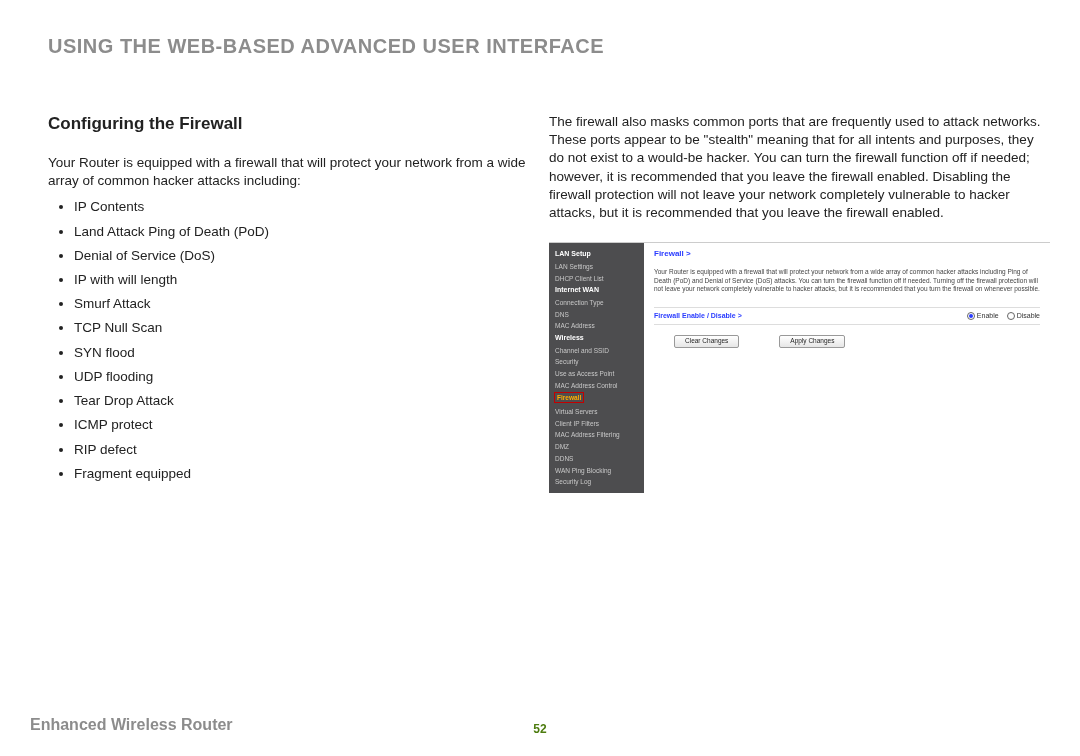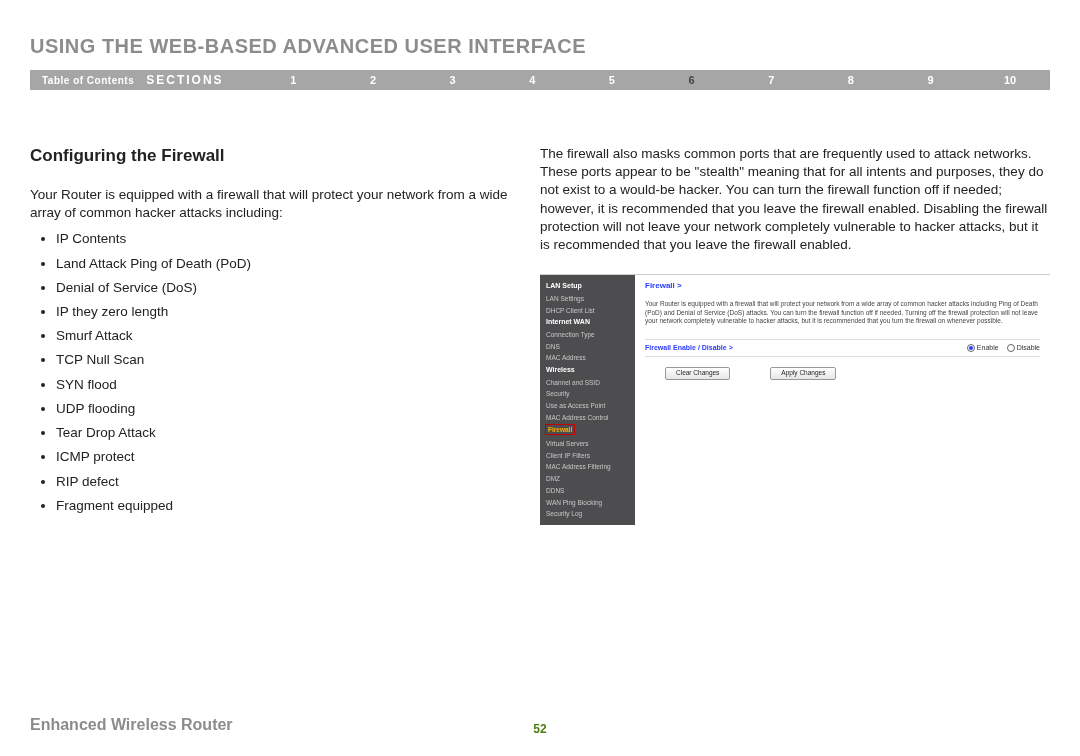--- a/index.html
+++ b/index.html
@@ -6,21 +6,22 @@
     margin: 0;
     padding: 0;
     width: 1080px;
     height: 756px;
     font-family: Arial, Helvetica, sans-serif;
     background: #fff;
     color: #222;
     position: relative;
   }
   .page {
-    padding: 35px 30px 0 30px;
+    padding: 35px 30px 0 40px;
+    margin-left: 8px;
   }
   .header-title {
     font-size: 20px;
     font-weight: bold;
     letter-spacing: 0.5px;
     color: #8c8c8c;
     margin-bottom: 12px;
   }
   .nav-bar {
     background: #a6a6a6;
@@ -192,46 +193,30 @@
     font-weight: bold;
     bottom: 20px;
   }
 </style>
 </head>
 <body>
 
 <div class="page">
   <div class="header-title">USING THE WEB-BASED ADVANCED USER INTERFACE</div>
 
-  <div class="nav-bar">
-    <span class="nav-toc">Table of Contents</span>
-    <span class="nav-sections">SECTIONS</span>
-    <div class="nav-nums" id="nav-nums">
-        <span class="nav-num">1</span>
-        <span class="nav-num">2</span>
-        <span class="nav-num">3</span>
-        <span class="nav-num">4</span>
-        <span class="nav-num">5</span>
-        <span class="nav-num active">6</span>
-        <span class="nav-num">7</span>
-        <span class="nav-num">8</span>
-        <span class="nav-num">9</span>
-        <span class="nav-num">10</span>
-      </div>
-  </div>
 
   <div class="content-cols">
     <div class="col">
       <div class="sub-title">Configuring the Firewall</div>
       <div>Your Router is equipped with a firewall that will protect your network from a wide array of common hacker attacks including:</div>
       <ul id="bullet-list">
           <li>IP Contents</li>
           <li>Land Attack Ping of Death (PoD)</li>
           <li>Denial of Service (DoS)</li>
-          <li>IP they zero length</li>
+          <li>IP with will length</li>
           <li>Smurf Attack</li>
           <li>TCP Null Scan</li>
           <li>SYN flood</li>
           <li>UDP flooding</li>
           <li>Tear Drop Attack</li>
           <li>ICMP protect</li>
           <li>RIP defect</li>
           <li>Fragment equipped</li>
         </ul>
     </div>

